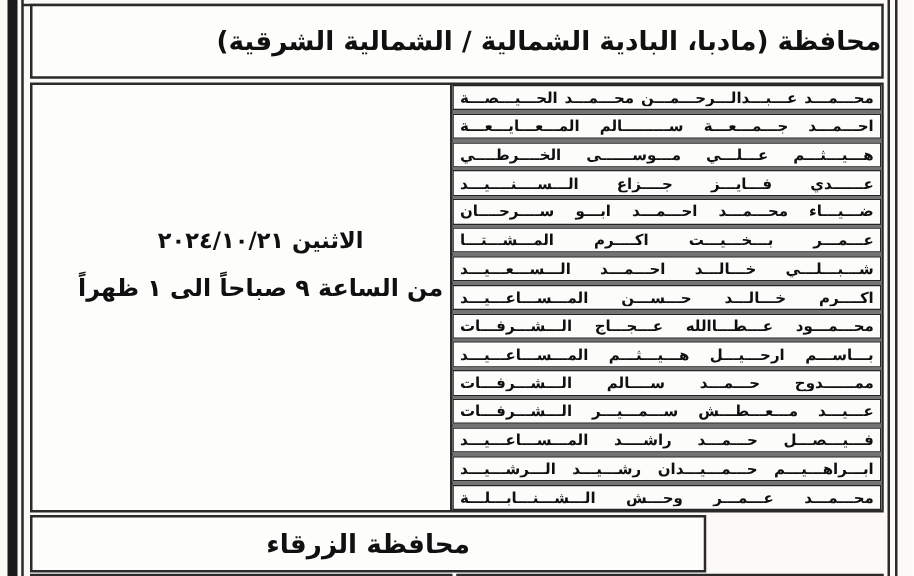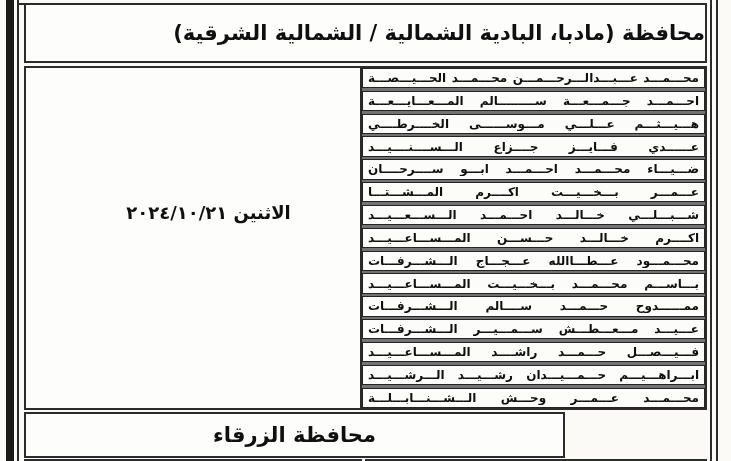--- a/index.html
+++ b/index.html
@@ -99,41 +99,42 @@
       <div class="name-row">
           <span class="n">شـــبـــلـــي خـــالـــد احـــمـــد الـــســـعـــيـــد</span>
         </div>
       <div class="name-row">
           <span class="n">اكــــرم خـــالـــد حـــســـن المـــســـاعـــيـــد</span>
         </div>
       <div class="name-row">
           <span class="n">محـــمـــود عـــطـــاالله عـــجـــاج الـــشـــرفـــات</span>
         </div>
       <div class="name-row">
-          <span class="n">بـــاســـم محـــمـــد بـــخـــيـــت المـــســـاعـــيـــد</span>
+          <span class="n">بـــاســـم ارحـــيـــل هـــيـــثـــم المـــســـاعـــيـــد</span>
         </div>
       <div class="name-row">
           <span class="n">ممــــــدوح حـــمـــد ســــالم الـــشـــرفـــات</span>
         </div>
       <div class="name-row">
           <span class="n">عـــيـــد مـــعـــطـــش ســـمـــيـــر الـــشـــرفـــات</span>
         </div>
       <div class="name-row">
           <span class="n">فـــيـــصـــل حـــمـــد راشــــد المـــســـاعـــيـــد</span>
         </div>
       <div class="name-row">
           <span class="n">ابـــراهـــيـــم حـــمـــيـــدان رشـــيـــد الـــرشـــيـــد</span>
         </div>
       <div class="name-row">
           <span class="n">محـــمـــد عـــمـــر وحـــش الـــشـــنـــابـــلـــة</span>
         </div>
     </div>
 
     <div class="date-cell">
       <div class="d1">الاثنين ٢٠٢٤/١٠/٢١</div>
+      <div class="d2">من الساعة ٩ صباحاً الى ١ ظهراً</div>
     </div>
 
   </div>
 
   <div class="footer-box">
     <div class="t">محافظة الزرقاء</div>
   </div>
 
   <div class="next-left"></div>
   <div class="next-right"></div>

